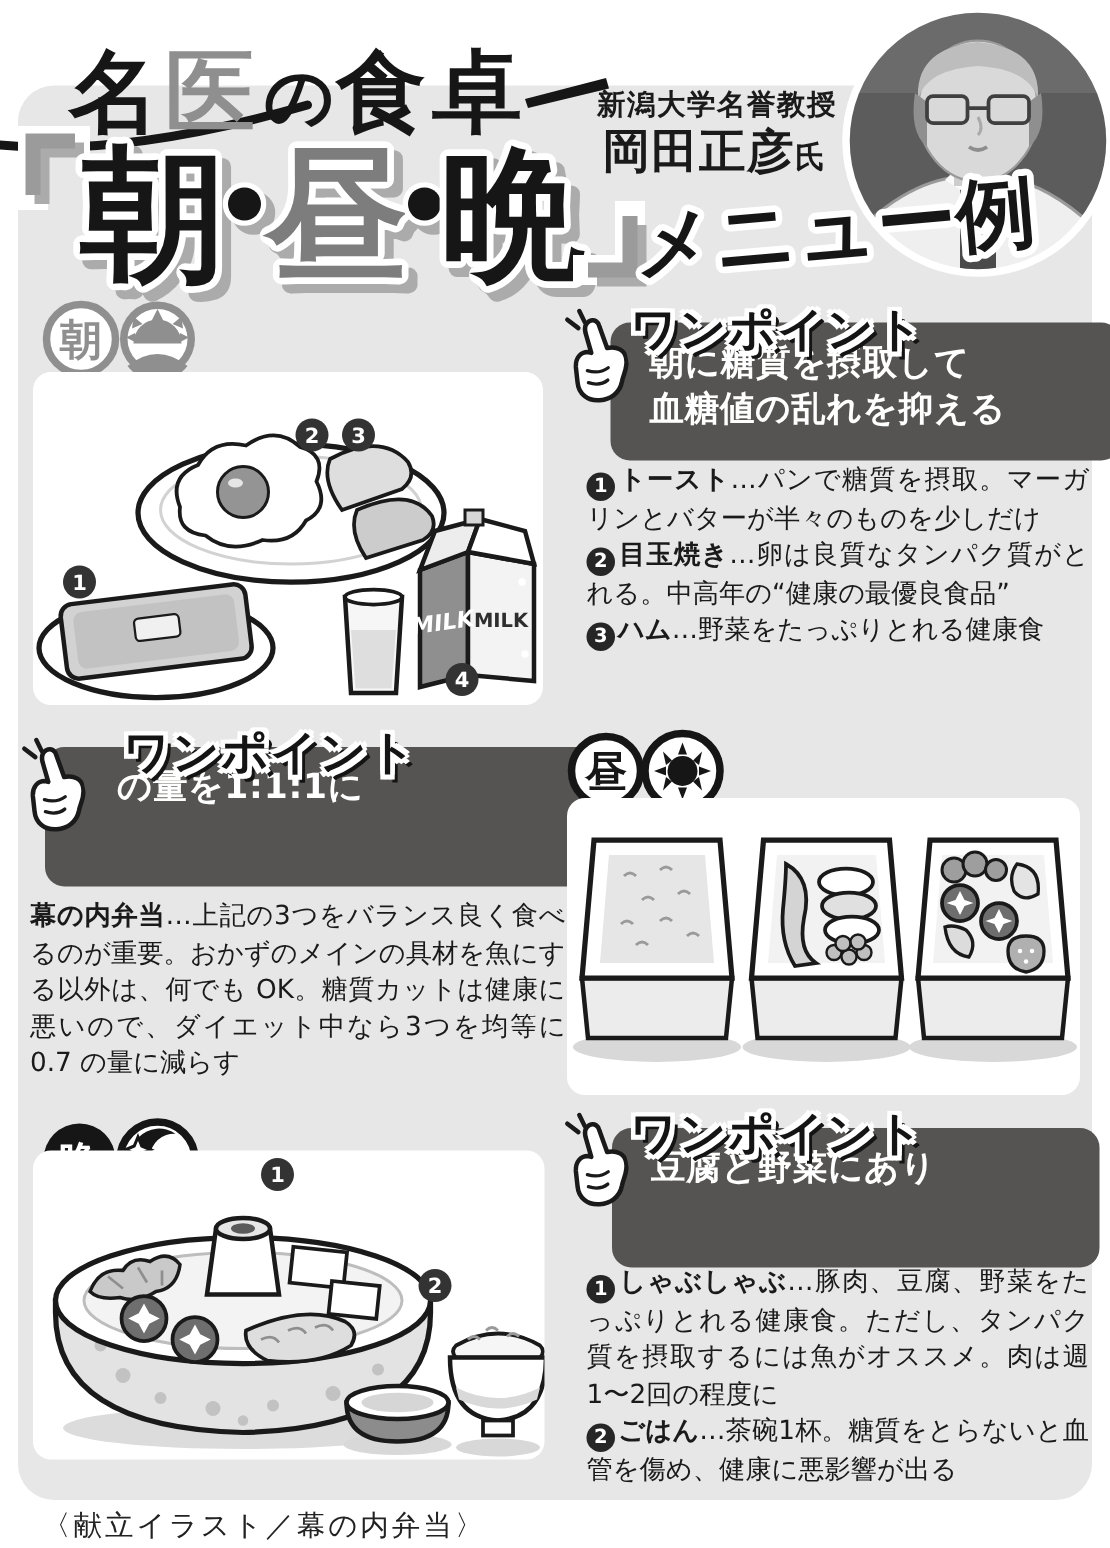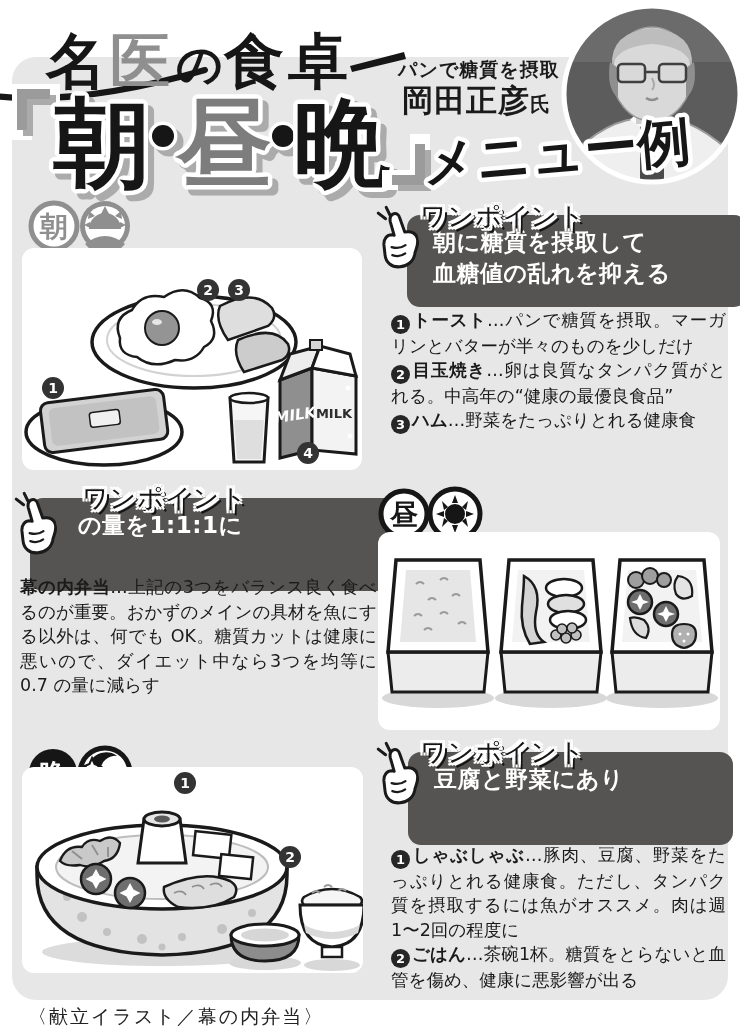--- a/index.html
+++ b/index.html
@@ -5,21 +5,21 @@
   html,body{margin:0;padding:0;background:#fff;}
   .page{position:relative;width:740px;height:1032px;background:#fff;overflow:hidden;
         font-family:"DejaVu Sans",sans-serif;color:#1a1a1a;}
   .abs{position:absolute;}
   .gray-panel{position:absolute;left:12px;top:57px;width:716px;height:943px;
               background:#e7e7e7;border-radius:24px;}
   .white-panel{position:absolute;background:#ffffff;border-radius:12px;}
   .pointbox{position:absolute;background:#565452;border-radius:13px;color:#fff;
             font-weight:bold;font-size:23px;line-height:31px;letter-spacing:0.5px;}
   .pointbox .pl{white-space:nowrap;}
-  .wp-label{position:absolute;z-index:7;font-weight:normal;font-size:26px;color:#141414;
+  .wp-label{position:absolute;z-index:7;font-weight:bold;font-size:31px;color:#141414;
             letter-spacing:1px;white-space:nowrap;
             text-shadow:-3px -3px 0 #fff,3px -3px 0 #fff,-3px 3px 0 #fff,3px 3px 0 #fff,
                         -3px 0 0 #fff,3px 0 0 #fff,0 -3px 0 #fff,0 3px 0 #fff,
                         5px 5px 0 #141414;}
   .body-text{position:absolute;font-size:17.5px;line-height:24.6px;color:#1a1a1a;
              text-align:justify;}
   .body-text p{margin:0;}
   .num-badge{display:inline-block;width:19px;height:19px;border-radius:50%;background:#262626;
              color:#fff;font-size:13px;font-weight:bold;text-align:center;line-height:19px;
              vertical-align:-2.5px;margin-right:2px;}
@@ -99,21 +99,21 @@
       <text class="t3d" x="176" y="176" font-size="96" font-weight="bold" fill="#7d7d7d" stroke="#ffffff" stroke-width="9" stroke-linejoin="round" paint-order="stroke">昼</text>
       <circle class="t3d" cx="283" cy="136" r="11" fill="#161616" stroke="#ffffff" stroke-width="7" paint-order="stroke"></circle>
       <text class="t3d" x="294" y="176" font-size="96" font-weight="bold" fill="#161616" stroke="#ffffff" stroke-width="9" stroke-linejoin="round" paint-order="stroke">晩</text>
       <path d="M392,180 L420,180 L420,144" fill="none" stroke="#ffffff" stroke-width="20" stroke-linecap="square"></path>
       <path class="t3d" d="M392,180 L420,180 L420,144" fill="none" stroke="#9b9b9b" stroke-width="10"></path>
     </g>
 
     <text x="424" y="182" font-size="53" font-weight="bold" fill="#161616" stroke="#ffffff" stroke-width="9" stroke-linejoin="round" paint-order="stroke" transform="rotate(-5 424 182)">メニュー例</text>
   </svg>
 
-  <div class="affil">パンで糖質を摂取</div>
+  <div class="affil">新潟大学名誉教授</div>
   <div class="author"><span>岡田正彦</span><span class="hono">氏</span></div>
 
   <svg class="abs" style="left:28px;top:198px" width="106" height="58" viewBox="0 0 106 58">
     <circle cx="26" cy="28" r="23" fill="#ffffff" stroke="#8f8f8f" stroke-width="5"></circle>
     <text x="26" y="38" font-size="28" font-weight="bold" fill="#8f8f8f" text-anchor="middle">朝</text>
     <g>
       <circle cx="77" cy="28" r="25" fill="#8f8f8f"></circle>
       <circle cx="77" cy="28" r="20" fill="#ffffff"></circle>
       <path d="M61,31 a16,16 0 0 1 32,0 z" fill="#8f8f8f"></path>
       <polygon points="77,8 73,16 81,16" fill="#8f8f8f"></polygon>
@@ -191,21 +191,21 @@
 
   <div class="hand" style="left:12px;top:490px;transform:rotate(-12deg)">
     <svg width="44" height="66">
         <use href="#hand"></use>
       </svg>
   </div>
   <div class="wp-label" style="left:82px;top:481px">ワンポイント</div>
   <div class="pointbox" style="left:30px;top:498px;width:337px;height:81px;padding:12px 0 0 48px">
     <div class="pl">の量を1:1:1に</div>
   </div>
-  <div class="body-text" style="left:20px;top:575px;width:357px">
+  <div class="body-text" style="left:20px;top:599px;width:357px">
     <p><b>幕の内弁当</b><span>…上記の3つをバランス良く食べるのが重要。おかずのメインの具材を魚にする以外は、何でも OK。糖質カットは健康に悪いので、ダイエット中なら3つを均等に 0.7 の量に減らす</span></p>
   </div>
 
   <svg class="abs" style="left:378px;top:486px" width="106" height="58" viewBox="0 0 106 58">
     <circle cx="26" cy="28" r="23" fill="#ffffff" stroke="#161616" stroke-width="5"></circle>
     <text x="26" y="38" font-size="28" font-weight="bold" fill="#161616" text-anchor="middle">昼</text>
     <g>
       <circle cx="77" cy="28" r="25" fill="#ffffff" stroke="#161616" stroke-width="5"></circle>
       <circle cx="77" cy="28" r="10" fill="#161616"></circle>
       <polygon points="77,9 74,17 80,17" fill="#161616"></polygon>

